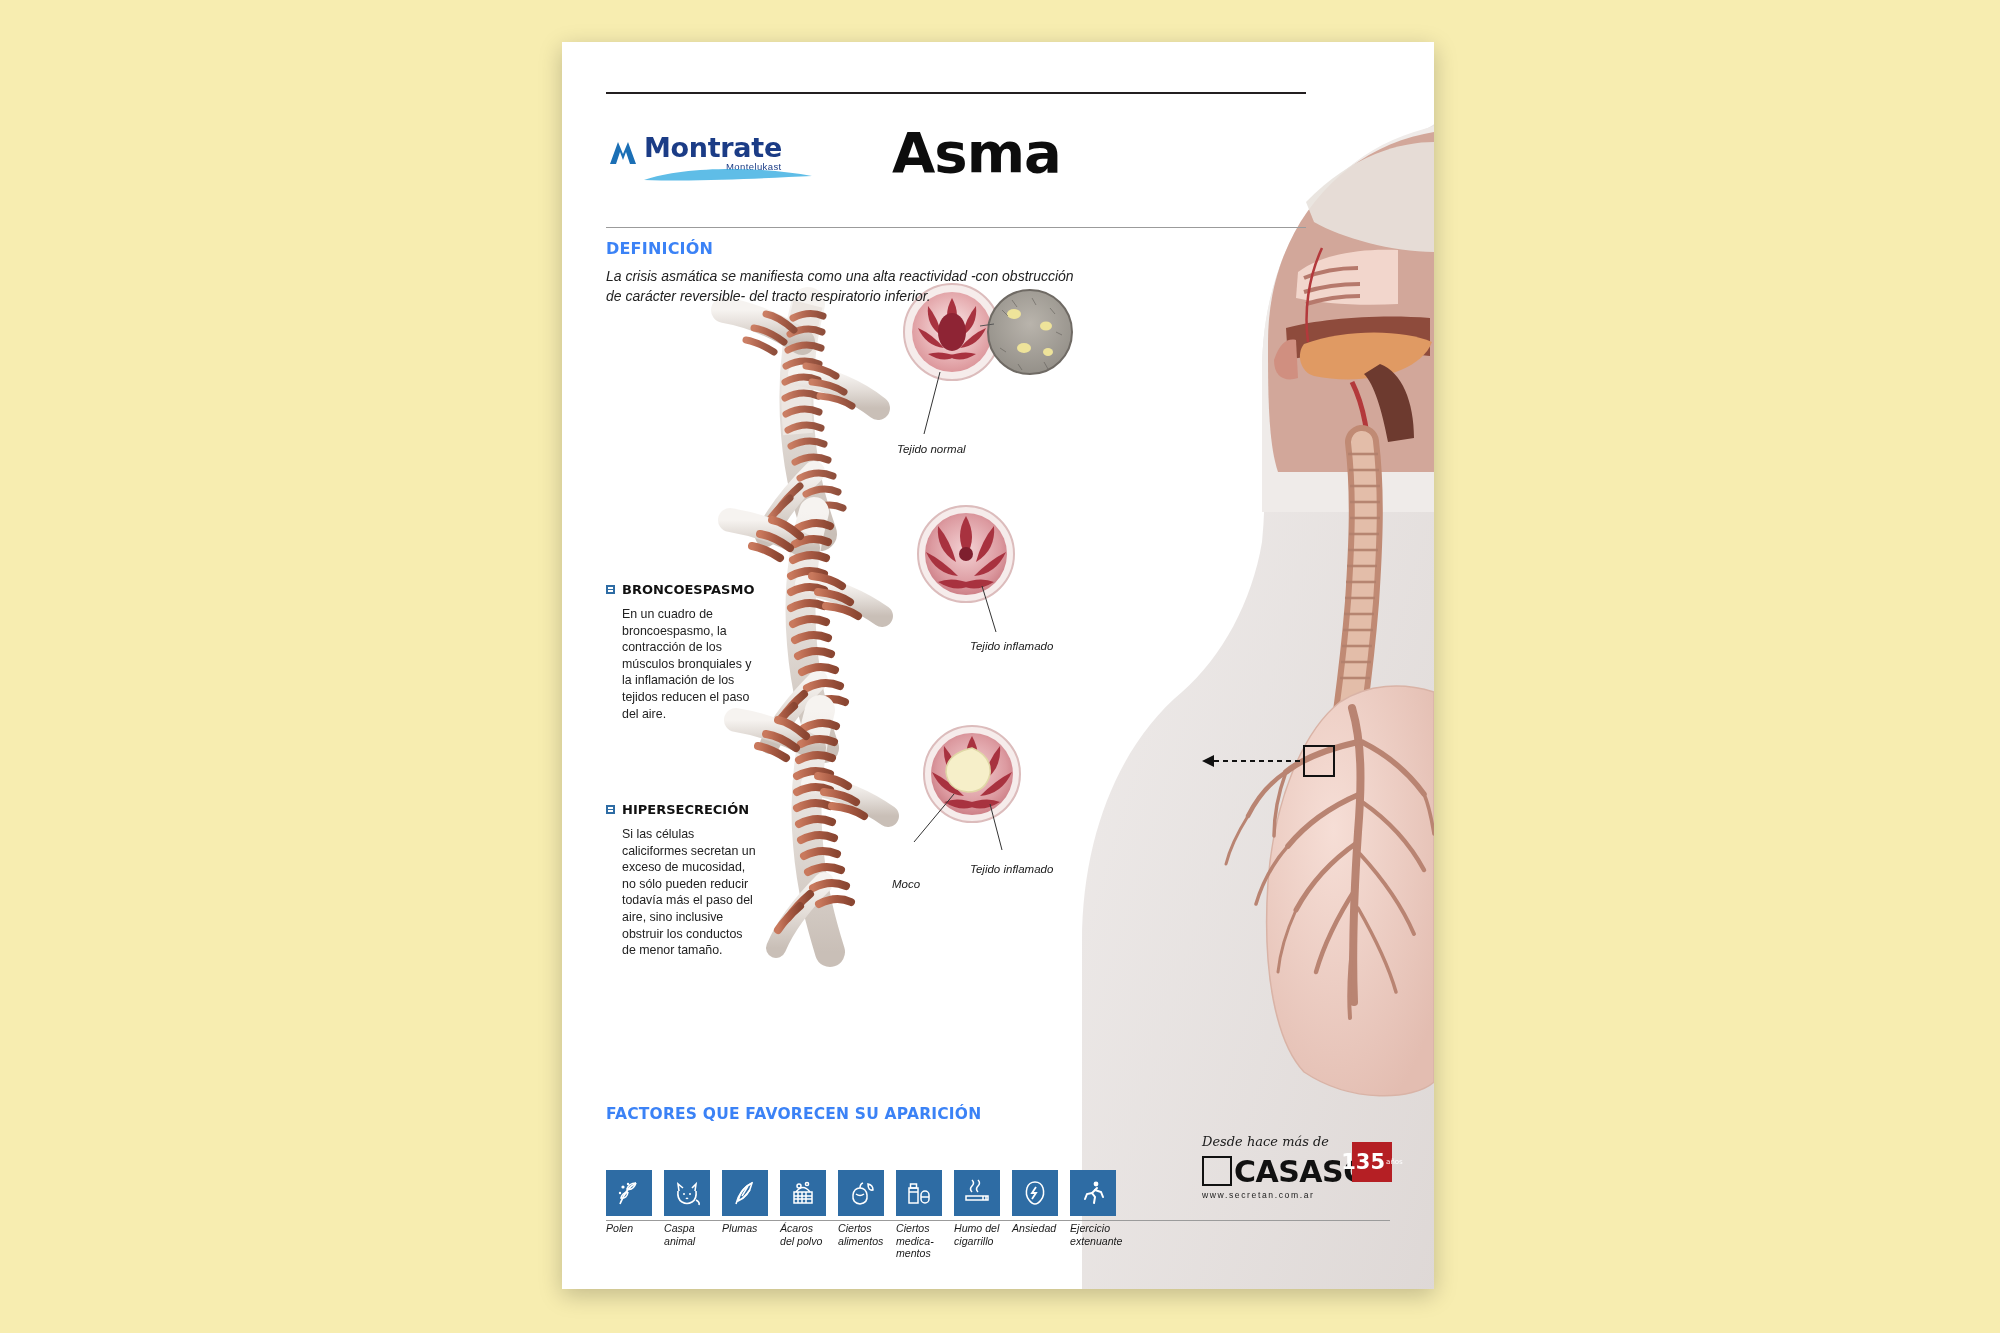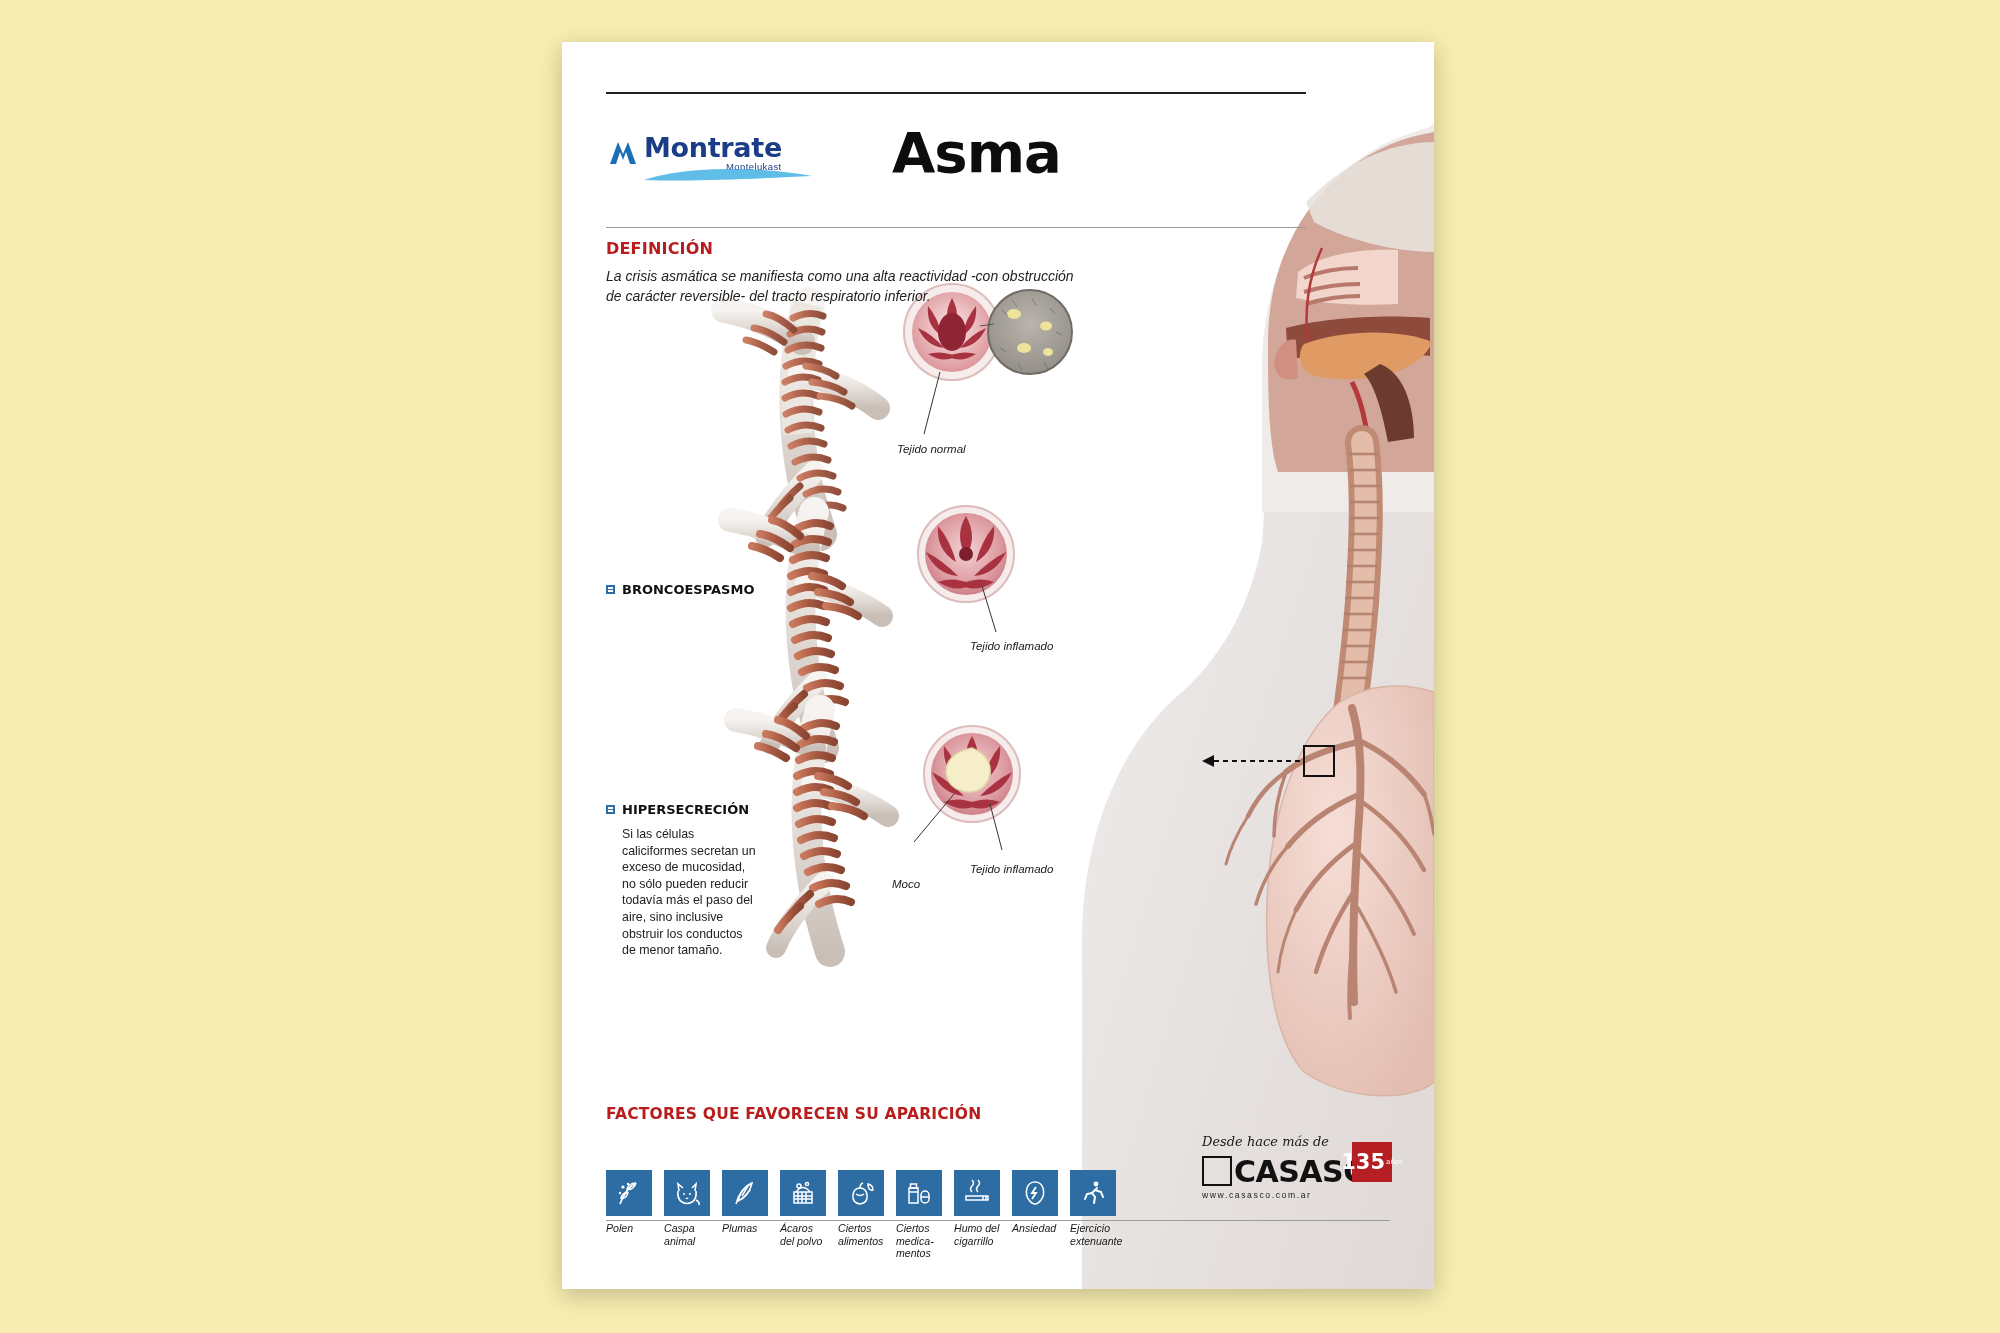--- a/index.html
+++ b/index.html
@@ -111,21 +111,21 @@
     color: #0d0d0d;
   }
 
   
   .sec-head {
     position: absolute;
     font-family: "DejaVu Sans", sans-serif;
     font-weight: 700;
     font-size: 16px;
     letter-spacing: 0.2px;
-    color: #b91c1c;
+    color: #3b82f6;
     text-align: center;
   }
   #definicion-head { left: 44px; top: 197px; }
   #factores-head { left: 44px; top: 1063px; font-size: 15.5px; }
 
   .def-text {
     position: absolute;
     left: 44px;
     top: 224px;
     width: 470px;
@@ -593,20 +593,21 @@
       </div>
 
       <div class="title">Asma</div>
 
       <div class="sec-head" id="definicion-head">DEFINICIÓN</div>
       <div class="def-text">La crisis asmática se manifiesta como una alta reactividad -con obstrucción de carácter reversible- del tracto respiratorio inferior.</div>
 
 
       <div class="block" id="block-espasmo">
         <div class="bhead"><span class="sq"></span>BRONCOESPASMO</div>
+        <div class="btext">En un cuadro de broncoespasmo, la contracción de los músculos bronquiales y la inflamación de los tejidos reducen el paso del aire.</div>
       </div>
 
       <div class="block" id="block-hiper">
         <div class="bhead"><span class="sq"></span>HIPERSECRECIÓN</div>
         <div class="btext">Si las células caliciformes secretan un exceso de mucosidad, no sólo pueden reducir todavía más el paso del aire, sino inclusive obstruir los conductos de menor tamaño.</div>
       </div>
 
 
       <div class="ilabel" id="lbl-tejido-normal">Tejido normal</div>
       <div class="ilabel" id="lbl-tejido-inflamado-1">Tejido inflamado</div>
@@ -747,21 +748,21 @@
           </div>
           <div class="flabel">Ejercicio extenuante</div>
         </div>
 
       </div>
 
       <div class="casasco">
         <div class="desde">Desde hace más de</div>
         <div class="lc"></div>
         <div class="brand" style="left:32px;">CASASCO</div>
-        <div class="url">www.casasco.com.ar</div>
+        <div class="url">www.secretan.com.ar</div>
         <div class="badge">
           <span>135</span>
             <small>años</small>
         </div>
       </div>
 
     </div>
   </div>
 </div>
 

